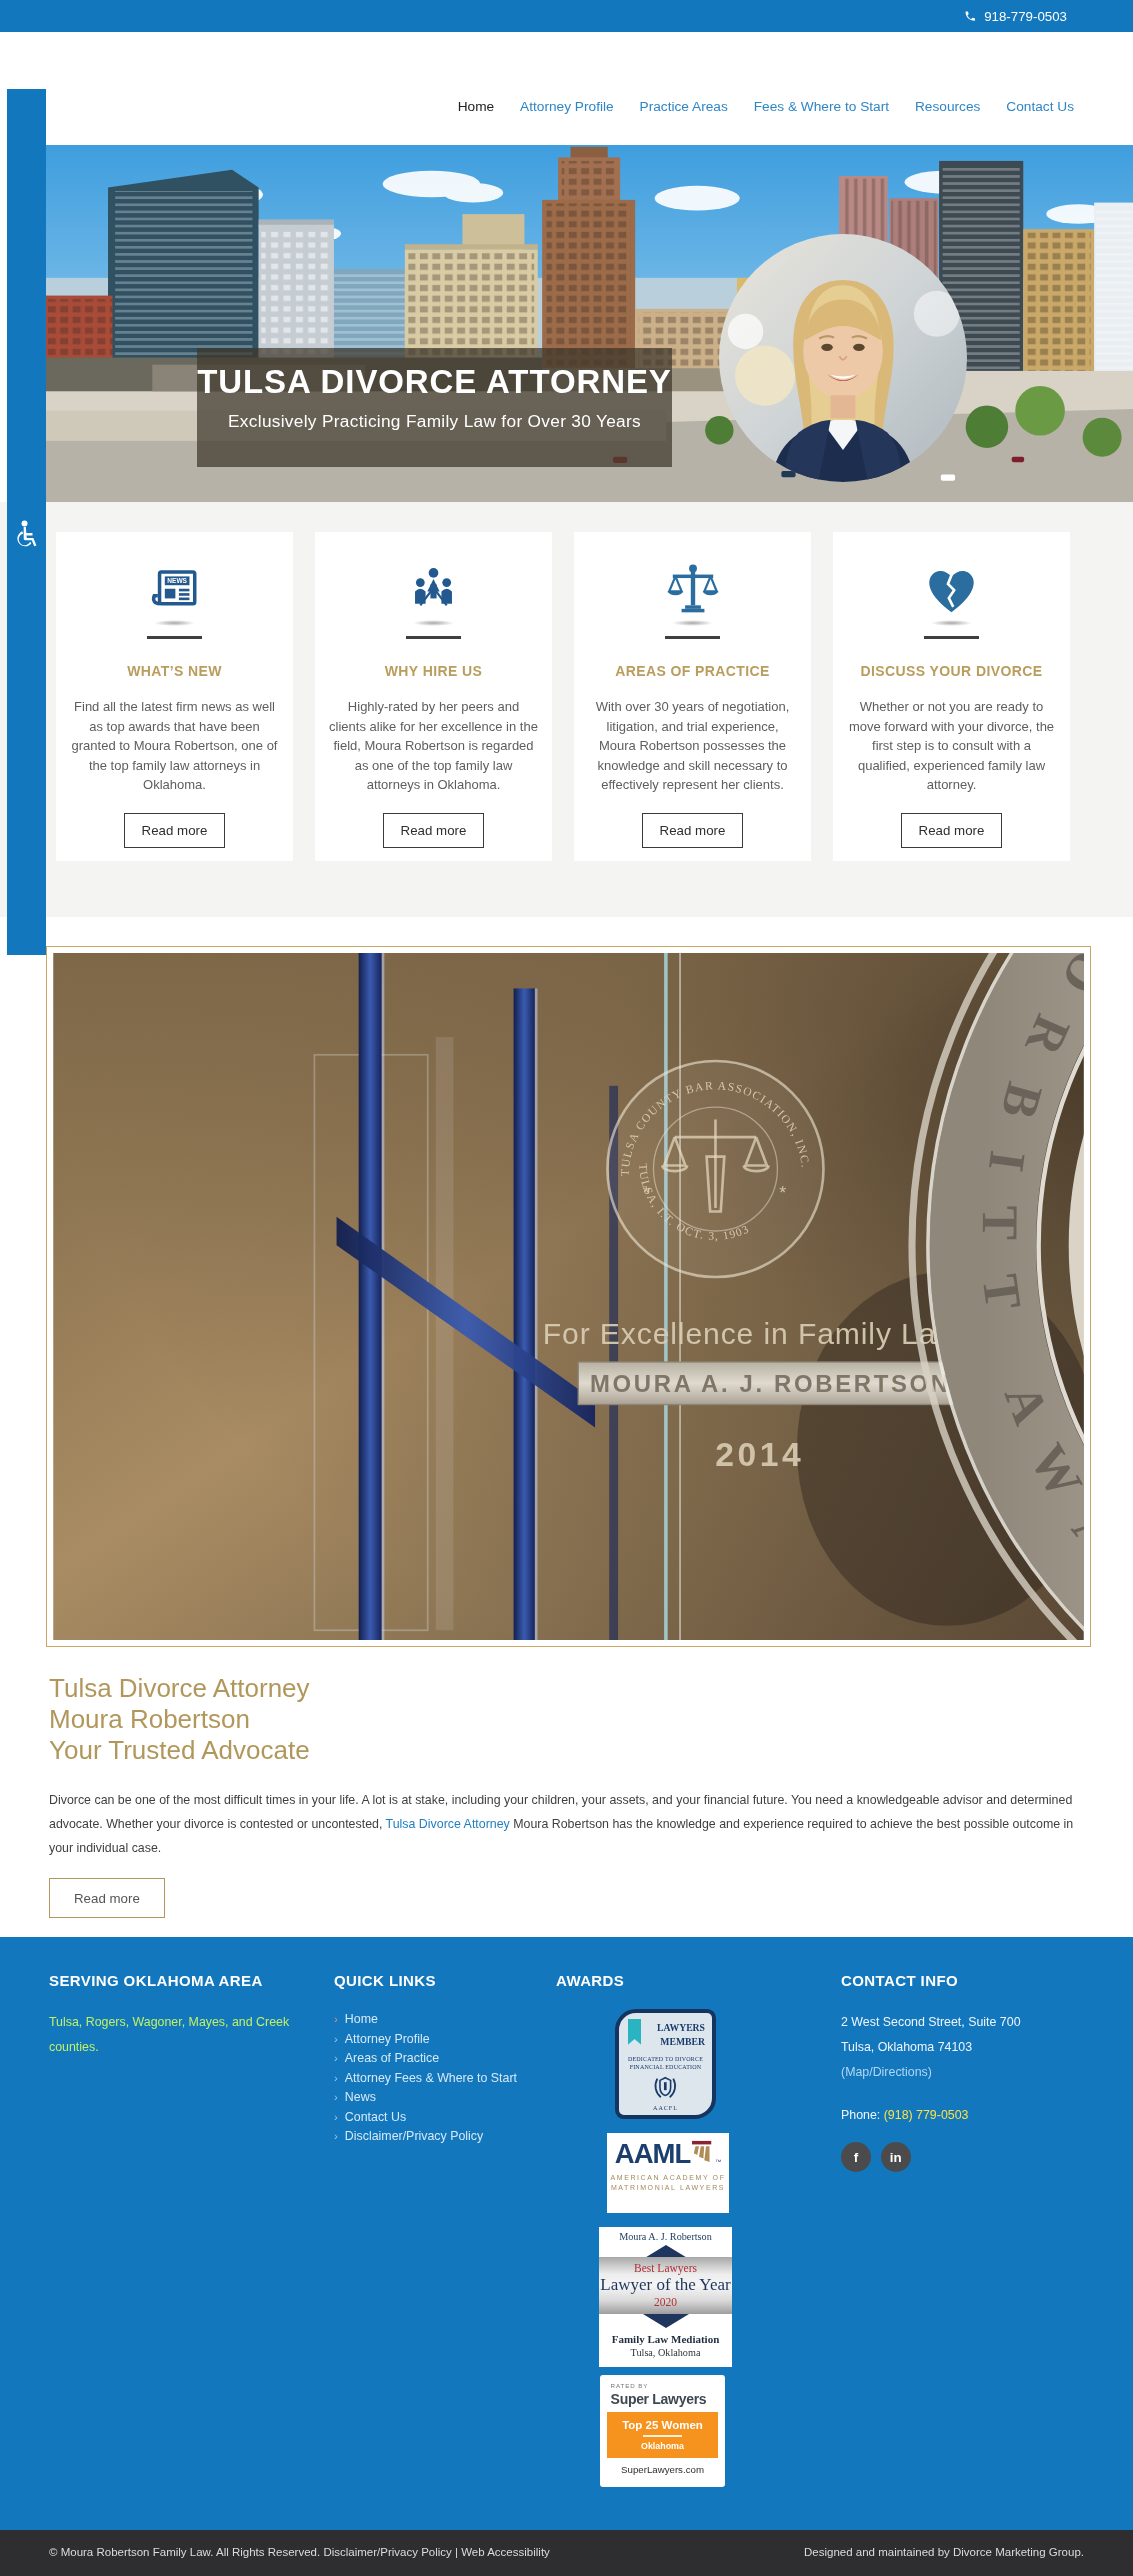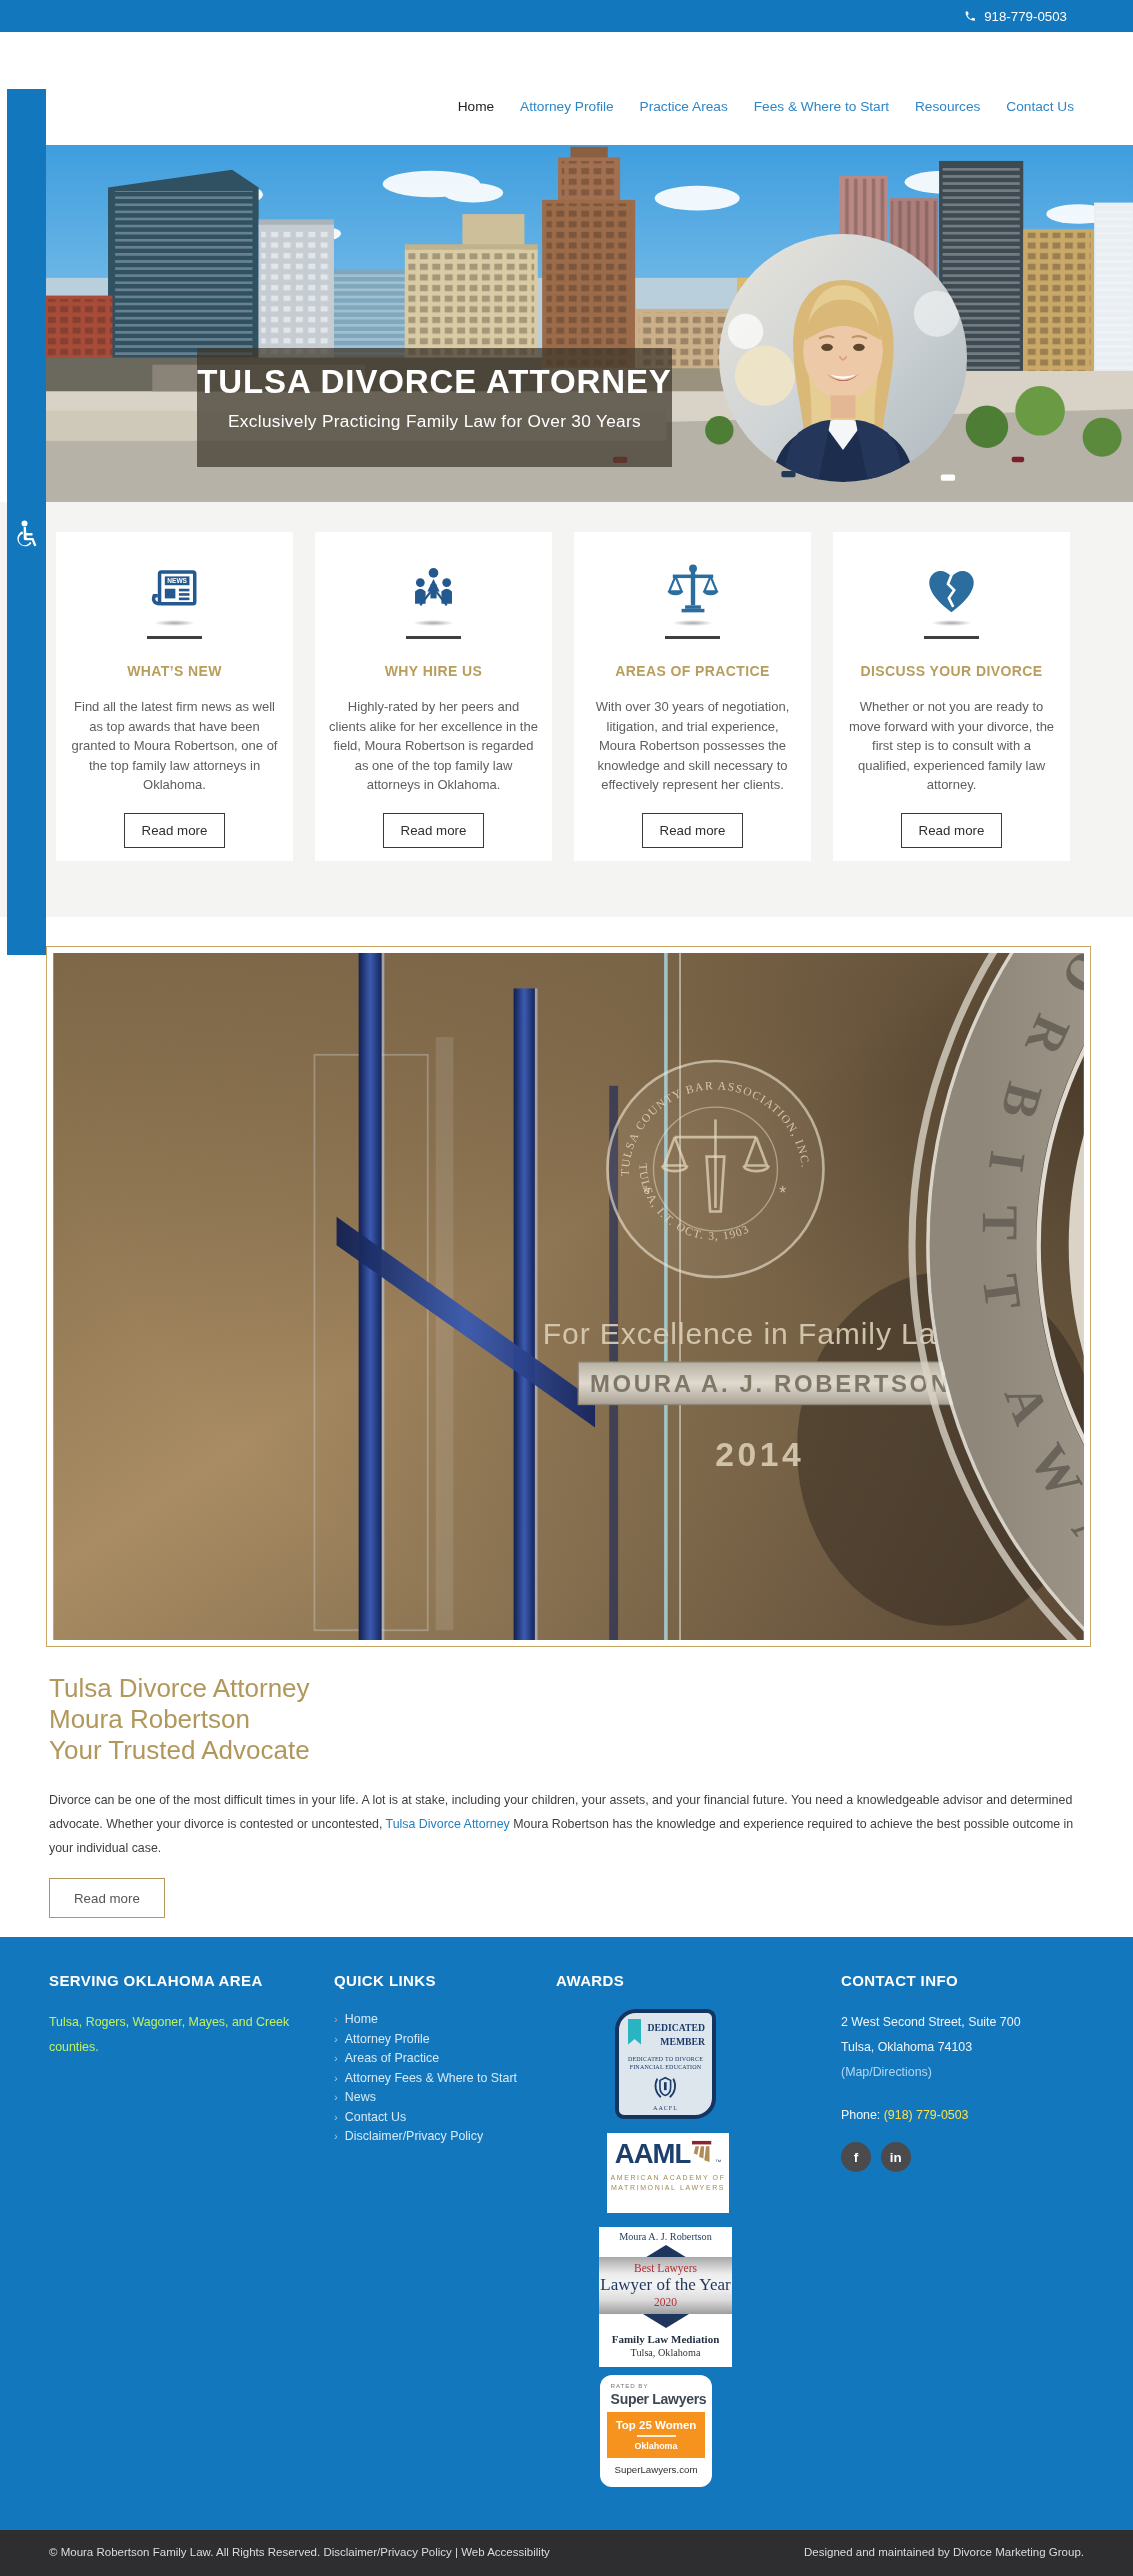--- a/index.html
+++ b/index.html
@@ -92,21 +92,21 @@
   .badge-bl { margin:14px 0 0 43px; width:133px; height:140px; background:#fff; text-align:center; font-family:"Liberation Serif", serif; position:relative; padding-top:4.4px; }
   .bl-name { font-size:10.2px; color:#1a3a5c; }
   .bl-tri-up { width:0; height:0; border-left:23px solid transparent; border-right:23px solid transparent; border-bottom:14px solid #1e355e; margin:2.7px auto 0; }
   .bl-band { margin-top:-1.8px; background:linear-gradient(180deg,#a8a8a8,#ededed 30%,#f5f5f5 50%,#dcdcdc 75%,#9e9e9e); padding:5.3px 0 6.2px; }
   .bl-brand { font-size:11.5px; color:#b03038; }
   .bl-title { font-size:17px; color:#1e355e; margin-top:0.9px; }
   .bl-year { font-size:11.5px; color:#b03038; margin-top:0.9px; }
   .bl-tri-dn { width:0; height:0; border-left:23px solid transparent; border-right:23px solid transparent; border-top:14px solid #1e355e; margin:0 auto; }
   .bl-prac { font-size:11px; font-weight:bold; color:#1e2d3d; margin-top:5.3px; }
   .bl-loc { font-size:10.2px; color:#333; margin-top:1.8px; }
-  .badge-sl { margin:8.9px 0 0 44px; width:112px; height:112px; background:#fff; border-radius:12px; overflow:hidden; text-align:left; position:relative; }
+  .badge-sl { margin:8.9px 0 0 44px; width:125px; height:112px; background:#fff; border-radius:3px; overflow:hidden; text-align:left; position:relative; }
   .sl-rated { font-size:6.2px; letter-spacing:0.9px; color:#777; margin:7px 0 0 10.6px; }
   .sl-brand { font-size:14px; color:#3d4852; margin:1.8px 0 0 10.6px; font-weight:bold; letter-spacing:-0.3px; }
   .sl-orange { margin:5.3px 7px 0; background:#f6921e; text-align:center; padding:6.2px 0 7px; }
   .sl-o1 { color:#fff; font-size:11.5px; font-weight:bold; }
   .sl-div { width:39px; height:1.8px; background:rgba(255,255,255,.85); margin:4.4px auto; }
   .sl-o2 { color:#fff; font-size:8.9px; font-weight:bold; }
   .sl-site { text-align:center; font-size:9.7px; color:#2e2e2e; margin-top:5.3px; }
 
   
   .bottombar { height:47px; background:#2e2e30; position:relative; font-size:11.5px; color:#dcdcdc; }
@@ -469,21 +469,21 @@
         <li><span class="chev">›</span><span>Contact Us</span></li>
         <li><span class="chev">›</span><span>Disclaimer/Privacy Policy</span></li>
       </ul>
     </div>
 
     <div class="fcol fcol3">
       <div class="fhead">AWARDS</div>
 
       <div class="badge badge-aacfl">
         <div class="aacfl-bm"></div>
-        <div class="aacfl-t1"><span>DEDICATED</span><br><span>MEMBER</span></div>
+        <div class="aacfl-t1"><span>LAWYERS</span><br><span>MEMBER</span></div>
         <div class="aacfl-t2"><span>DEDICATED TO DIVORCE</span><br><span>FINANCIAL EDUCATION</span></div>
         <div class="aacfl-seal">
           <svg width="26.6" height="25" viewBox="0 0 30 28">
             <path d="M6 4 C 2 12 4 20 10 25" fill="none" stroke="#1a3a6b" stroke-width="2"></path>
             <path d="M24 4 C 28 12 26 20 20 25" fill="none" stroke="#1a3a6b" stroke-width="2"></path>
             <path d="M15 3 L 21 6 L 21 14 C 21 19 18 22 15 23 C 12 22 9 19 9 14 L 9 6 Z" fill="none" stroke="#1a3a6b" stroke-width="1.8"></path>
             <rect x="13.5" y="8" width="3" height="9" fill="#1a3a6b"></rect>
           </svg>
         </div>
         <div class="aacfl-t3">AACFL</div>

